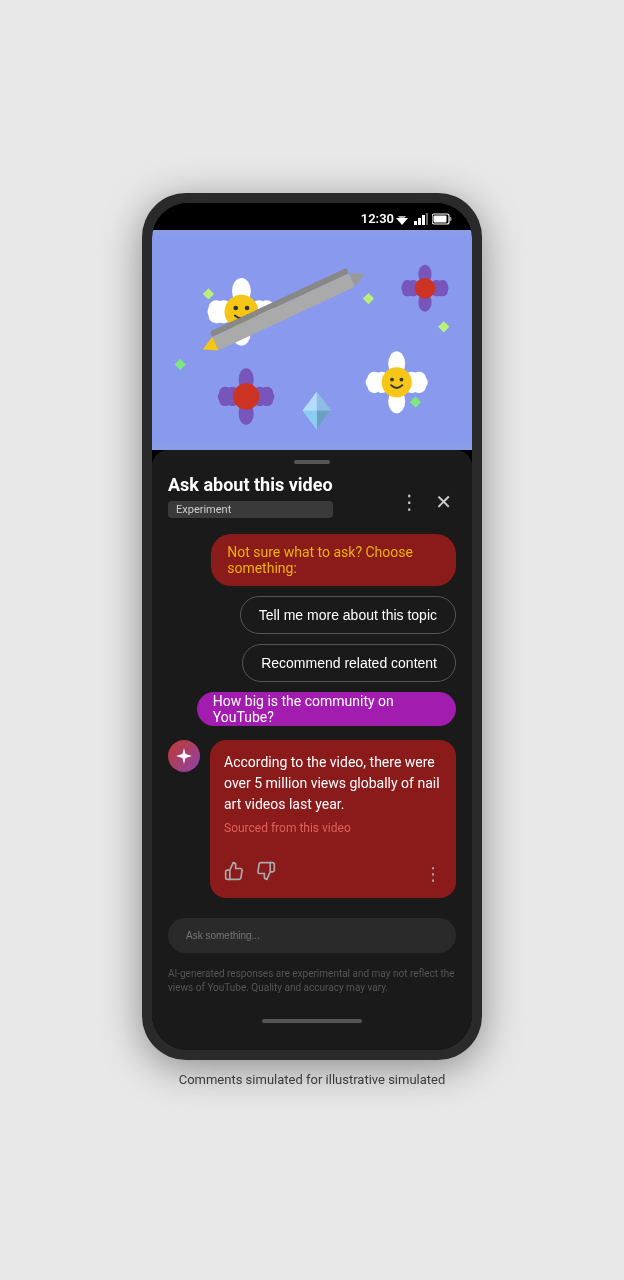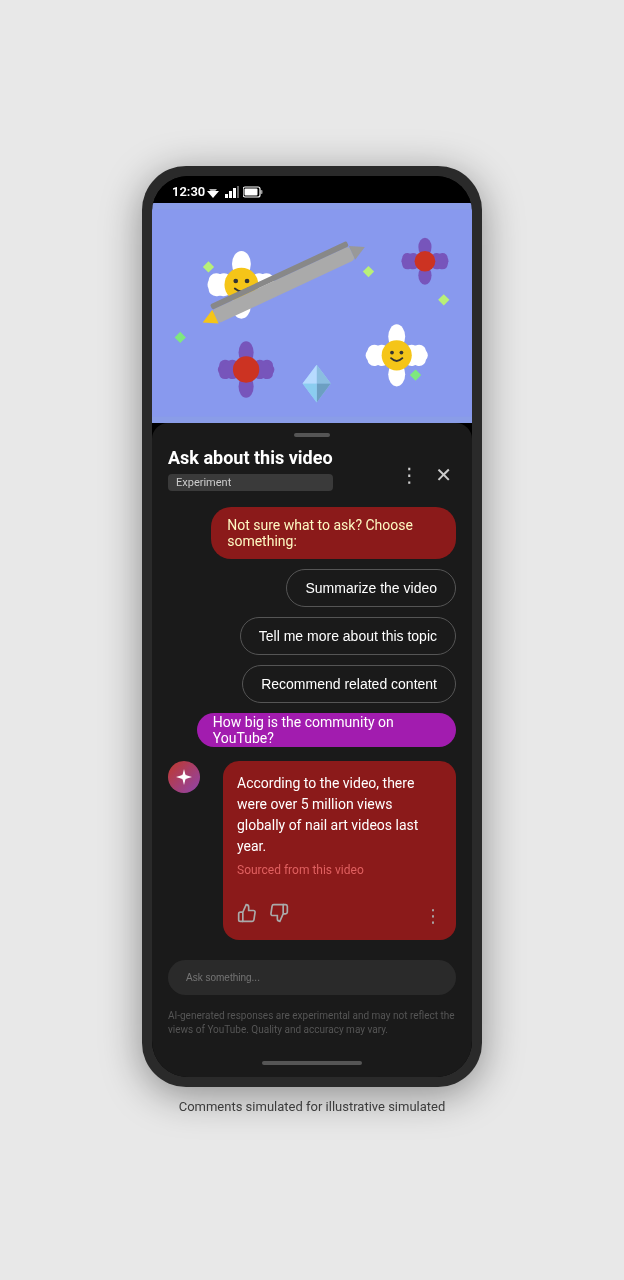--- a/index.html
+++ b/index.html
@@ -26,21 +26,21 @@
       background: #000;
       border-radius: 36px;
       overflow: hidden;
       position: relative;
     }
 
     
     .status-bar {
       background: #000;
       display: flex;
-      justify-content: flex-start;
+      justify-content: flex-end;
       align-items: center;
       padding: 8px 20px 4px;
       color: #fff;
       font-size: 13px;
       font-weight: 600;
     }
 
     .status-icons {
       display: flex;
       align-items: center;
@@ -128,21 +128,21 @@
     .chat-area {
       padding: 8px 16px;
       display: flex;
       flex-direction: column;
       gap: 10px;
     }
 
     
     .system-message {
       background: #8b1a1a;
-      color: #fef9c3;
+      color: #eab308;
       border-radius: 20px;
       padding: 10px 16px;
       font-size: 14px;
       align-self: flex-end;
       max-width: 85%;
     }
 
     
     .suggestion-chip {
       background: transparent;
@@ -164,21 +164,21 @@
       border-radius: 20px;
       padding: 1px 16px;
       font-size: 14px;
       align-self: flex-end;
       max-width: 90%;
     }
 
     
     .ai-response-container {
       display: flex;
-      gap: 23px;
+      gap: 10px;
       align-items: flex-start;
       margin-top: 4px;
     }
 
     .ai-avatar {
       width: 32px;
       height: 32px;
       border-radius: 50%;
       background: linear-gradient(135deg, #c0392b, #8e44ad);
       display: flex;
@@ -411,21 +411,20 @@
         <div class="header-icons">
           <button class="icon-btn">⋮</button>
           <button class="icon-btn">✕</button>
         </div>
       </div>
 
       <div class="chat-area">
 
         <div class="system-message">Not sure what to ask? Choose something:</div>
 
-        <button class="suggestion-chip">Summarize the video</button>
         <button class="suggestion-chip">Tell me more about this topic</button>
         <button class="suggestion-chip">Recommend related content</button>
 
         <div class="user-message">How big is the community on YouTube?</div>
 
         <div class="ai-response-container">
           <div class="ai-avatar">
             <svg width="20" height="20" viewBox="0 0 20 20">
               <path d="M10 2 L11.5 8 L18 10 L11.5 12 L10 18 L8.5 12 L2 10 L8.5 8 Z" fill="white"></path>
               <circle cx="10" cy="10" r="3" fill="rgba(255,255,255,0.3)"></circle>

